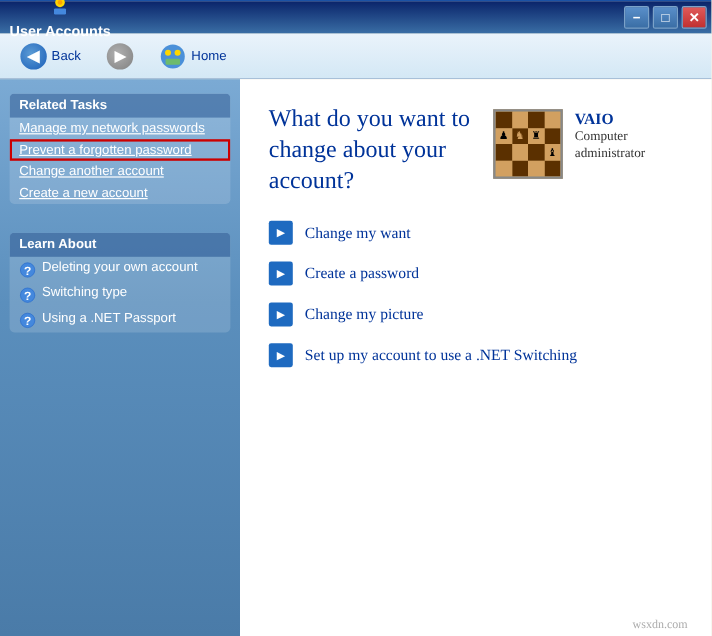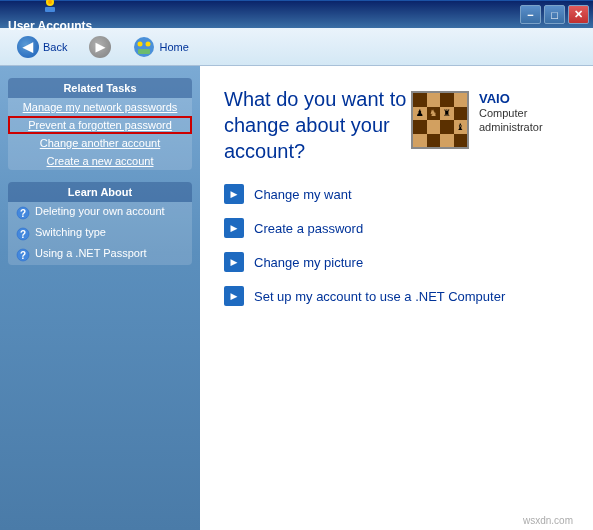--- a/index.html
+++ b/index.html
@@ -112,23 +112,22 @@
     .sidebar {
       width: 200px;
       background: linear-gradient(to bottom, #7BAAD4 0%, #5B8FBD 40%, #4A7BA8 100%);
       padding: 12px 8px;
       flex-shrink: 0;
       overflow-y: auto;
     }
     .sidebar-section {
       background: rgba(255,255,255,0.15);
       border-radius: 4px;
-      margin-bottom: 12px;
+      margin-bottom: 24px;
       overflow: hidden;
-      text-align: center;
     }
     .sidebar-section-title {
       background: rgba(0,50,120,0.4);
       color: white;
       font-weight: bold;
       font-size: 11px;
       padding: 4px 8px;
     }
     .sidebar-link {
       display: block;
@@ -159,20 +158,21 @@
       font-size: 11px;
       cursor: pointer;
     }
 
     
     .content {
       flex: 1;
       background: white;
       padding: 20px 24px;
       overflow-y: auto;
+      font-family: Liberation Serif, serif;
     }
     .content-title {
       font-size: 20px;
       font-weight: normal;
       color: #003399;
       margin-bottom: 20px;
       line-height: 1.3;
     }
     .action-row {
       display: flex;
@@ -324,19 +324,19 @@
     <div class="action-row">
       <div class="arrow-icon"></div>
       <span class="action-text">Create a password</span>
     </div>
     <div class="action-row">
       <div class="arrow-icon"></div>
       <span class="action-text">Change my picture</span>
     </div>
     <div class="action-row">
       <div class="arrow-icon"></div>
-      <span class="action-text">Set up my account to use a .NET Computer</span>
+      <span class="action-text">Set up my account to use a .NET Switching</span>
     </div>
 
     <div class="watermark">wsxdn.com</div>
   </div>
 
 </div>
 
 </body></html>

